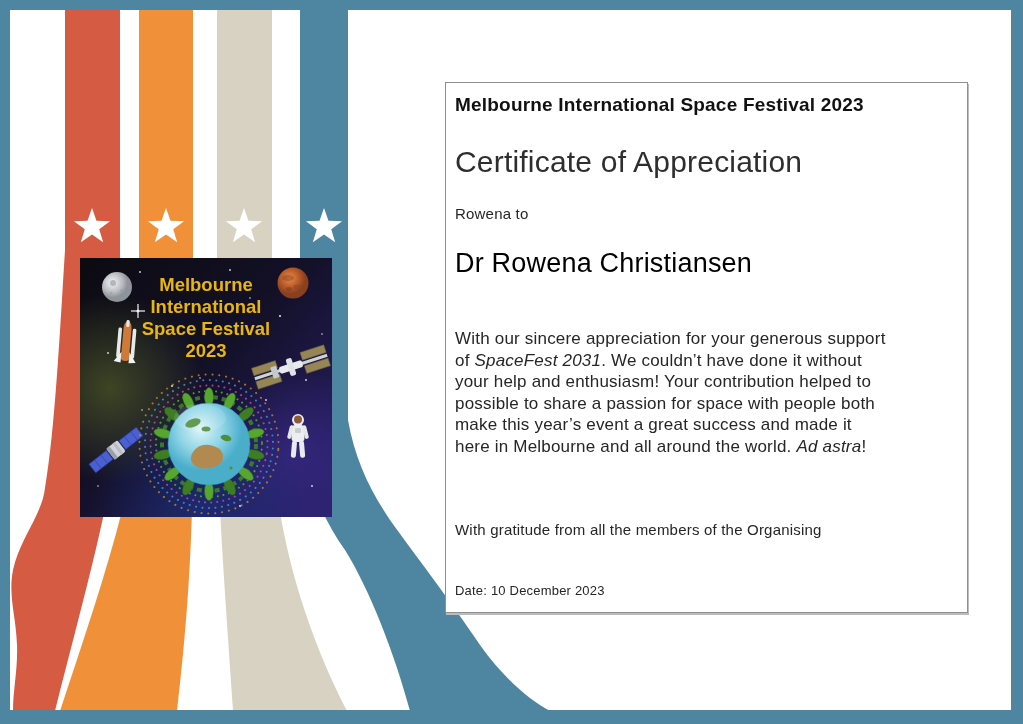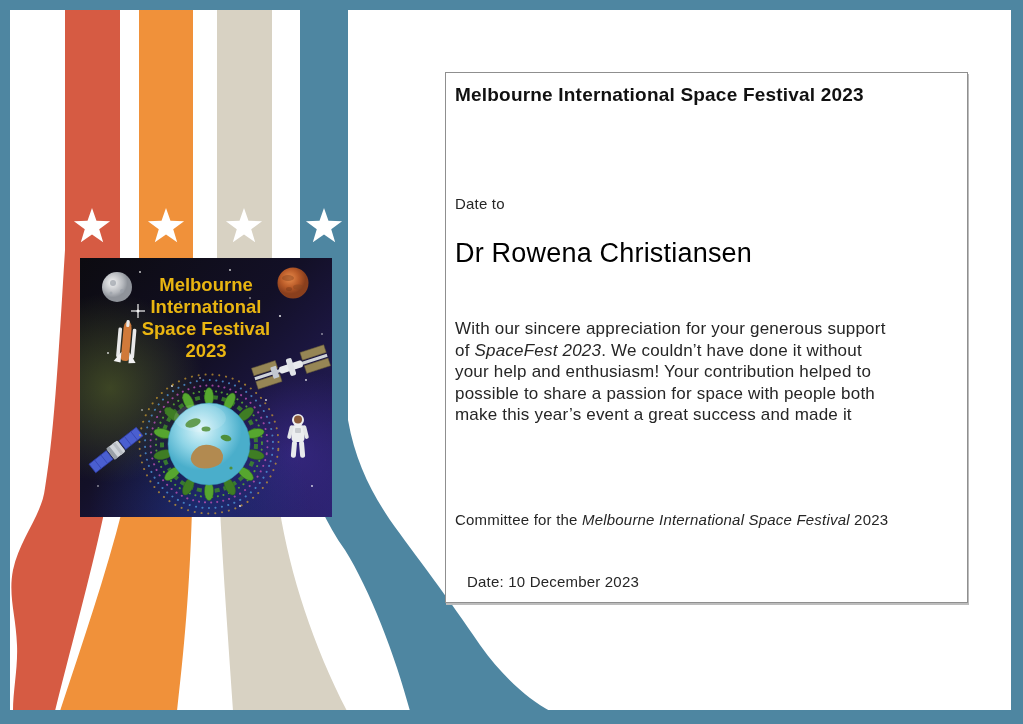--- a/index.html
+++ b/index.html
@@ -1,30 +1,30 @@
 <!DOCTYPE html>
 <html><head>
 <meta charset="utf-8">
 <style>
   html,body{margin:0;padding:0;}
   body{width:1023px;height:724px;overflow:hidden;background:#fff;
        font-family:"Liberation Sans",sans-serif;}
   .canvas{position:relative;width:1023px;height:724px;background:#fff;}
   .art{position:absolute;left:0;top:0;width:1023px;height:724px;display:block;}
-  .cert-box{position:absolute;left:445px;top:72px;width:521px;height:529px;
+  .cert-box{position:absolute;left:445px;top:82px;width:521px;height:529px;
             background:#fff;border:1px solid #8f8f8f;box-shadow:1px 2px 0 #bcbcbc;
             z-index:2;color:#262626;}
   .cert-box>div{position:absolute;left:9px;width:503px;letter-spacing:0.2px;}
   .hdr{top:11px;font-size:19px;font-weight:bold;color:#111;letter-spacing:0.4px;}
   .ttl{top:62px;font-size:30px;font-weight:normal;color:#2e2e2e;letter-spacing:0.5px;}
   .giv{top:122px;font-size:15px;}
   .rcp{top:165px;font-size:27px;letter-spacing:1px;}
   .bdy{top:245px;font-size:17px;line-height:21.5px;}
   .grt{top:438px;font-size:15px;line-height:18.5px;}
-  .dte{top:500px;font-size:15px;margin-left:12px;}
+  .dte{top:500px;font-size:13px;}
   .it{font-style:italic;}
 </style>
 </head>
 <body>
 
 <div class="canvas">
 
 <svg class="art" viewBox="0 0 1023 724">
   <defs>
     <path id="star4" d="M0,-19 L4.47,-6.15 L18.07,-5.87 L7.23,2.35 L11.17,15.37 L0,7.6 L-11.17,15.37 L-7.23,2.35 L-18.07,-5.87 L-4.47,-6.15 Z"></path>
@@ -218,31 +218,33 @@
   <g fill="#4e86a1">
     <rect x="0" y="0" width="1023" height="10"></rect>
     <rect x="0" y="710" width="1023" height="14"></rect>
     <rect x="0" y="0" width="10" height="724"></rect>
     <rect x="1011" y="0" width="12" height="724"></rect>
   </g>
 </svg>
 
 <div class="cert-box">
   <div class="hdr">Melbourne International Space Festival 2023</div>
-  <div class="giv">Date to</div>
+  <div class="ttl">Certificate of Appreciation</div>
+  <div class="giv">Rowena to</div>
   <div class="rcp" style="color:#000000">Dr Rowena Christiansen</div>
 
   <div class="bdy">
     <div><span>With our sincere appreciation for your generous support</span></div>
-    <div><span>of </span><span class="it">SpaceFest 2023</span><span>. We couldn’t have done it without</span></div>
+    <div><span>of </span><span class="it">SpaceFest 2031</span><span>. We couldn’t have done it without</span></div>
     <div><span>your help and enthusiasm! Your contribution helped to</span></div>
     <div><span>possible to share a passion for space with people both</span></div>
     <div><span>make this year’s event a great success and made it</span></div>
+    <div><span>here in Melbourne and all around the world. </span><span class="it">Ad astra</span><span>!</span></div>
   </div>
 
   <div class="grt">
-    <div><span>Committee for the </span><span class="it">Melbourne International Space Festival</span><span> 2023</span></div>
+    <div><span>With gratitude from all the members of the Organising</span></div>
   </div>
 
   <div class="dte">Date: 10 December 2023</div>
 </div>
 
 </div>
 
 </body></html>

